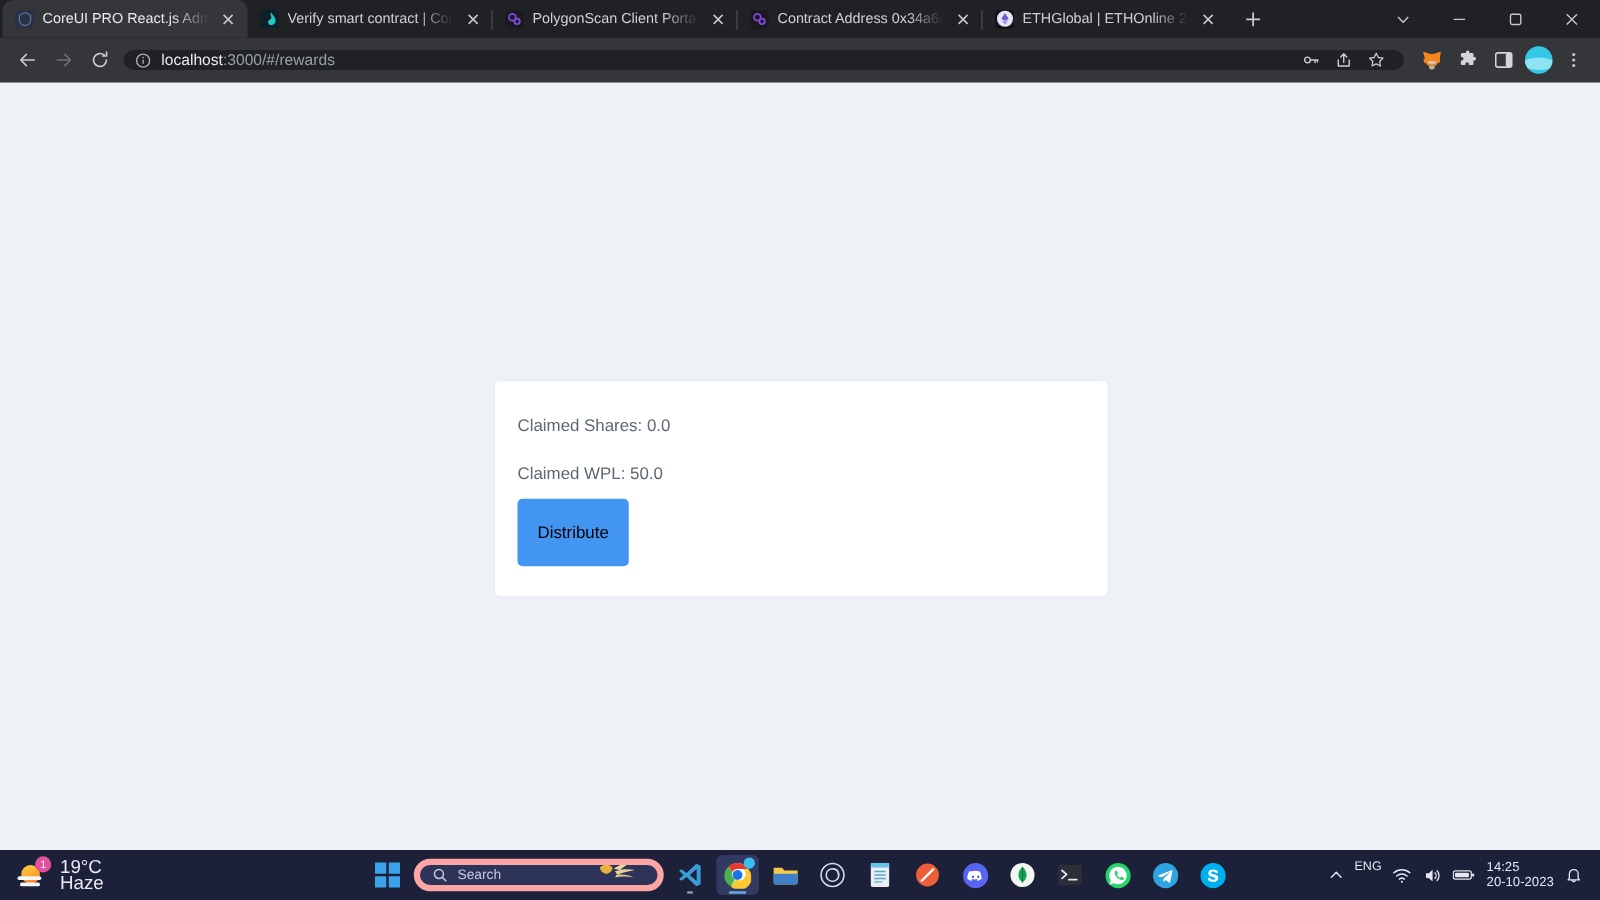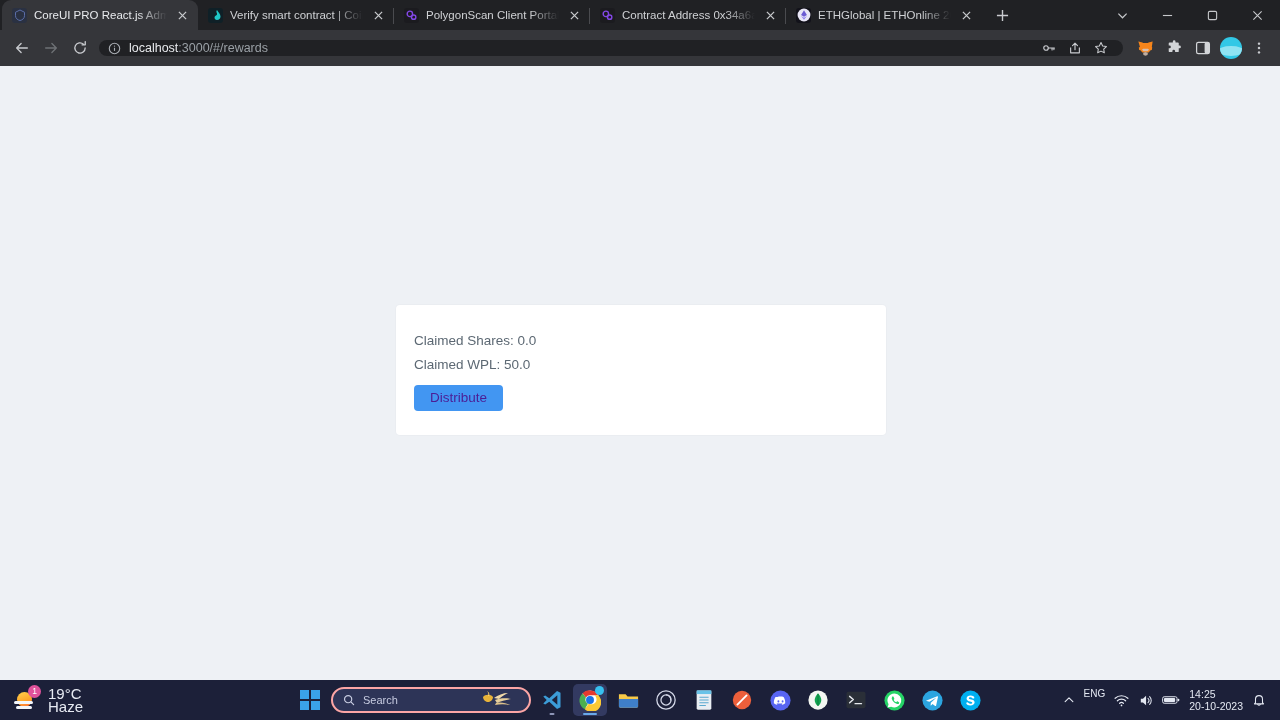--- a/index.html
+++ b/index.html
@@ -91,27 +91,27 @@
   
   .viewport {
     flex:1; background:#eef1f5; position:relative; overflow:hidden;
   }
   .card {
     position:absolute; left:396px; top:239px; width:490px;
     background:#fff; border-radius:4px; padding:28px 0 24px 0;
     box-shadow:0 0 0 1px rgba(0,0,0,0.015);
   }
   .card-line {
-    font-size:13.5px; color:#5c6873; padding:0 18px; margin-bottom:8px; line-height:1.2;
+    font-size:13.5px; color:#5c6873; padding:0 18px; margin-bottom:22px; line-height:1.2;
   }
   .card-line:last-of-type { margin-bottom:12px; }
   .btn-primary {
-    margin:0 18px; background:#4296f2; color:#4c1d95; border:none;
+    margin:0 18px; background:#4296f2; color:#000000; border:none;
     font-family:"Liberation Sans", sans-serif; font-size:13.5px;
-    padding:6px 16px; border-radius:4px; cursor:pointer; line-height:1;
+    padding:20px 16px; border-radius:4px; cursor:pointer; line-height:1;
   }
 
   
   .taskbar {
     position:absolute; left:0; bottom:0; width:1280px; height:40px;
     background:#1c2039; display:flex; align-items:center;
     padding:0 6px; flex:0 0 40px; z-index:20;
   }
   .weather { display:flex; align-items:center; gap:8px; padding-left:8px; }
   .weather-ico { position:relative; width:26px; height:24px; }
@@ -133,21 +133,21 @@
 
   .tb-center { position:absolute; left:0; right:0; display:flex; align-items:center; justify-content:center; gap:4px; }
   .start {
     width:34px; height:32px; display:flex; align-items:center; justify-content:center;
   }
   .win-grid { display:grid; grid-template-columns:9px 9px; grid-template-rows:9px 9px; gap:2px; }
   .win-grid i { background:#3aa2e8; display:block; }
   .searchbox {
     width:200px; height:26px; background:#2d3457; border-radius:13px;
     display:flex; align-items:center; padding:0 6px 0 10px; gap:8px;
-    border:2px solid #fca5a5; position:relative; overflow:hidden;
+    border:5px solid #fca5a5; position:relative; overflow:hidden;
   }
   .search-label { font-size:11px; color:#c6cbe0; }
   .diya {
     position:absolute; right:8px; bottom:2px; width:44px; height:22px;
   }
   .tb-app {
     width:34px; height:32px; border-radius:5px; display:flex; align-items:center;
     justify-content:center; position:relative;
   }
   .tb-app.active { background:#333a61; }

